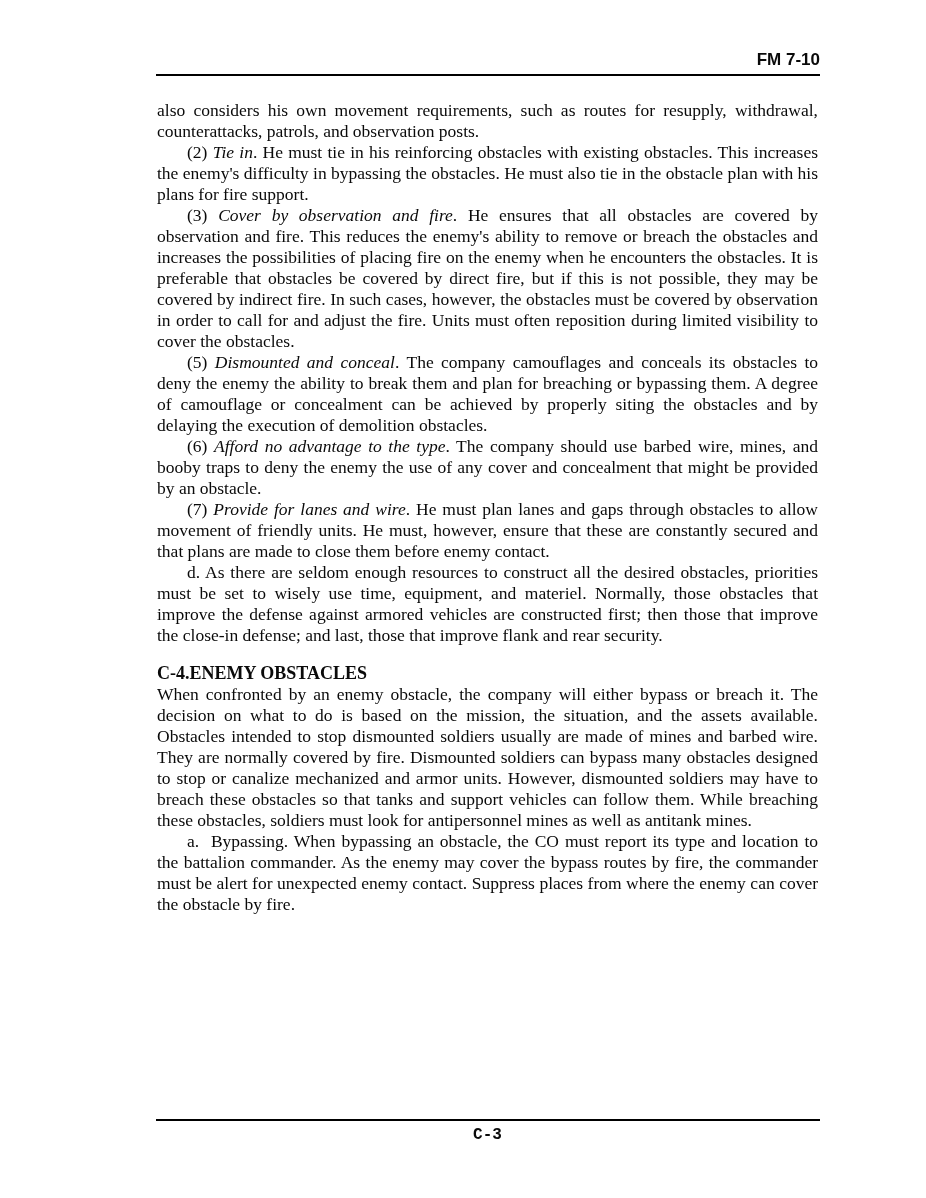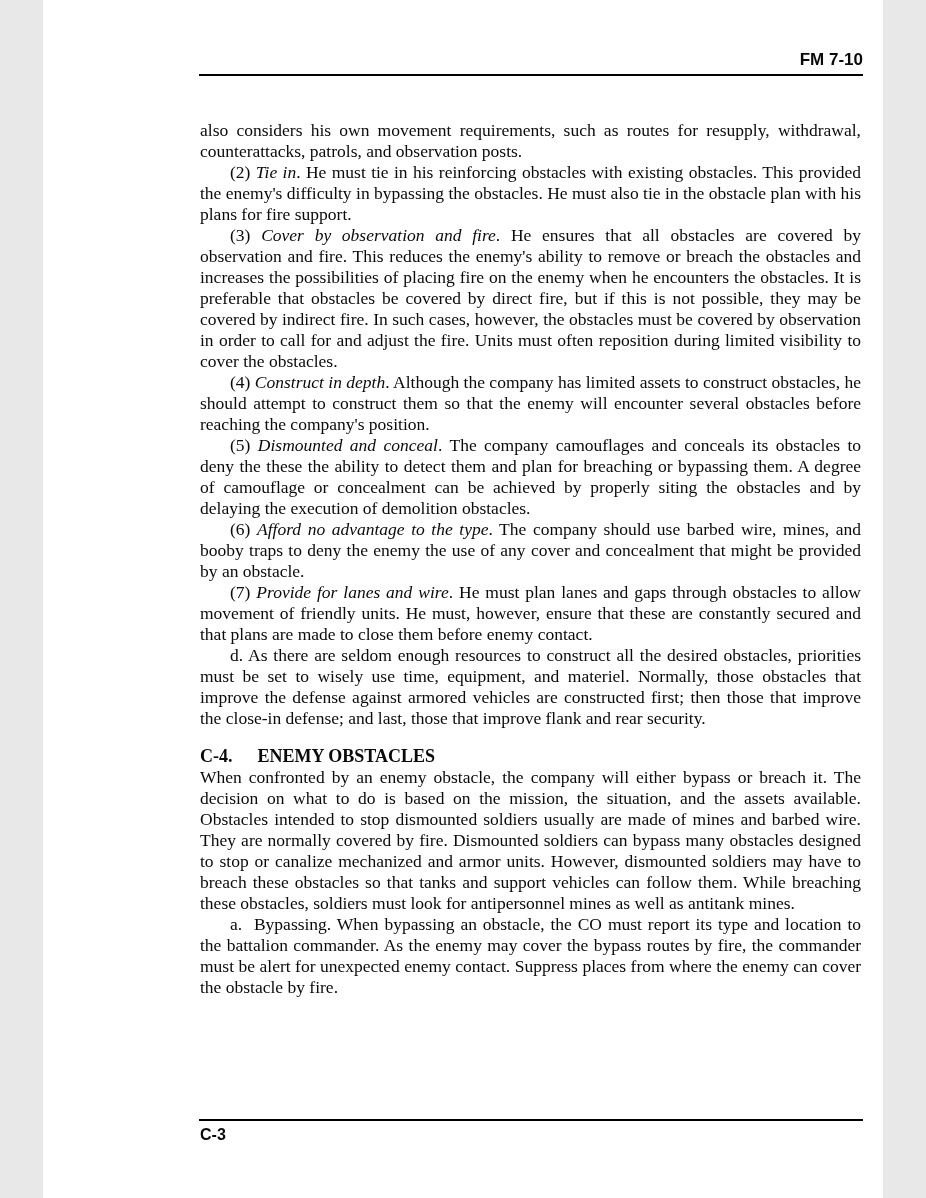--- a/index.html
+++ b/index.html
@@ -2,21 +2,21 @@
 <html><head>
 <meta charset="utf-8">
 <style>
   html, body {
     margin: 0;
     padding: 0;
     background: #e8e8e8;
   }
   .page {
     position: relative;
-    width: 840px;
+    width: 926px;
     height: 1198px;
     background: #ffffff;
     margin: 0 auto;
     overflow: hidden;
     color: #0a0a0a;
   }
   .doc-code {
     position: absolute;
     top: 50px;
     left: 157px;
@@ -31,21 +31,21 @@
     position: absolute;
     left: 156px;
     width: 664px;
     height: 2px;
     background: #000000;
   }
   .header-rule { top: 74px; }
   .footer-rule { top: 1119px; }
   .page-body {
     position: absolute;
-    top: 120px;
+    top: 100px;
     left: 157px;
     width: 661px;
     font-family: "Liberation Serif", serif;
     font-size: 17.5px;
     line-height: 21px;
     text-align: justify;
     color: #0a0a0a;
   }
   .page-body p.para {
     margin: 0;
@@ -57,49 +57,47 @@
   .page-body h2.section-heading {
     margin: 17px 0 0 0;
     padding: 0;
     font-family: "Liberation Serif", serif;
     font-size: 18px;
     font-weight: bold;
     line-height: 21px;
     text-align: left;
   }
   .page-body h2.section-heading .hnum {
-    margin-right: 25px;
   }
   .it { font-style: italic; }
   .bd { font-weight: normal; }
   .page-number {
     position: absolute;
     top: 1126px;
     left: 157px;
     width: 661px;
-    text-align: left;
-    font-family: Liberation Sans, sans-serif;
+    text-align: center;
+    font-family: Liberation Mono, monospace;
     font-weight: bold;
     font-size: 16px;
     color: #0a0a0a;
   }
 </style>
 </head>
 <body>
 
 <div class="page">
   <div class="doc-code">FM 7-10</div>
   <div class="rule header-rule"></div>
 
   <main class="page-body">
       <p class="para"><span>also considers his own movement requirements, such as routes for resupply, withdrawal, counterattacks, patrols, and observation posts.</span></p>
-      <p class="para indent"><span>(2) </span><span class="it">Tie in</span><span>. He must tie in his reinforcing obstacles with existing obstacles. This provided the enemy's difficulty in bypassing the obstacles. He must also tie in the obstacle plan with his plans for fire support.</span></p>
+      <p class="para indent"><span>(2) </span><span class="it">Tie in</span><span>. He must tie in his reinforcing obstacles with existing obstacles. This increases the enemy's difficulty in bypassing the obstacles. He must also tie in the obstacle plan with his plans for fire support.</span></p>
       <p class="para indent"><span>(3) </span><span class="it">Cover by observation and fire</span><span>. He ensures that all obstacles are covered by observation and fire. This reduces the enemy's ability to remove or breach the obstacles and increases the possibilities of placing fire on the enemy when he encounters the obstacles. It is preferable that obstacles be covered by direct fire, but if this is not possible, they may be covered by indirect fire. In such cases, however, the obstacles must be covered by observation in order to call for and adjust the fire. Units must often reposition during limited visibility to cover the obstacles.</span></p>
-      <p class="para indent"><span>(4) </span><span class="it">Construct in depth</span><span>. Although the company has limited assets to construct obstacles, he should attempt to construct them so that the enemy will encounter several obstacles before reaching the company's position.</span></p>
-      <p class="para indent"><span>(5) </span><span class="it">Dismounted and conceal</span><span>. The company camouflages and conceals its obstacles to deny the these the ability to detect them and plan for breaching or bypassing them. A degree of camouflage or concealment can be achieved by properly siting the obstacles and by delaying the execution of demolition obstacles.</span></p>
+      <p class="para indent"><span>(5) </span><span class="it">Dismounted and conceal</span><span>. The company camouflages and conceals its obstacles to deny the enemy the ability to break them and plan for breaching or bypassing them. A degree of camouflage or concealment can be achieved by properly siting the obstacles and by delaying the execution of demolition obstacles.</span></p>
       <p class="para indent"><span>(6) </span><span class="it">Afford no advantage to the type</span><span>. The company should use barbed wire, mines, and booby traps to deny the enemy the use of any cover and concealment that might be provided by an obstacle.</span></p>
       <p class="para indent"><span>(7) </span><span class="it">Provide for lanes and wire</span><span>. He must plan lanes and gaps through obstacles to allow movement of friendly units. He must, however, ensure that these are constantly secured and that plans are made to close them before enemy contact.</span></p>
       <p class="para indent"><span>d. As there are seldom enough resources to construct all the desired obstacles, priorities must be set to wisely use time, equipment, and materiel. Normally, those obstacles that improve the defense against armored vehicles are constructed first; then those that improve the close-in defense; and last, those that improve flank and rear security.</span></p>
       <h2 class="section-heading"><span class="hnum">C-4.</span><span>ENEMY OBSTACLES</span></h2>
       <p class="para"><span>When confronted by an enemy obstacle, the company will either bypass or breach it. The decision on what to do is based on the mission, the situation, and the assets available. Obstacles intended to stop dismounted soldiers usually are made of mines and barbed wire. They are normally covered by fire. Dismounted soldiers can bypass many obstacles designed to stop or canalize mechanized and armor units. However, dismounted soldiers may have to breach these obstacles so that tanks and support vehicles can follow them. While breaching these obstacles, soldiers must look for antipersonnel mines as well as antitank mines.</span></p>
       <p class="para indent"><span>a.&nbsp; </span><span class="bd">Bypassing.</span><span> When bypassing an obstacle, the CO must report its type and location to the battalion commander. As the enemy may cover the bypass routes by fire, the commander must be alert for unexpected enemy contact. Suppress places from where the enemy can cover the obstacle by fire.</span></p>
     </main>
 
   <div class="rule footer-rule"></div>
   <div class="page-number">C-3</div>

